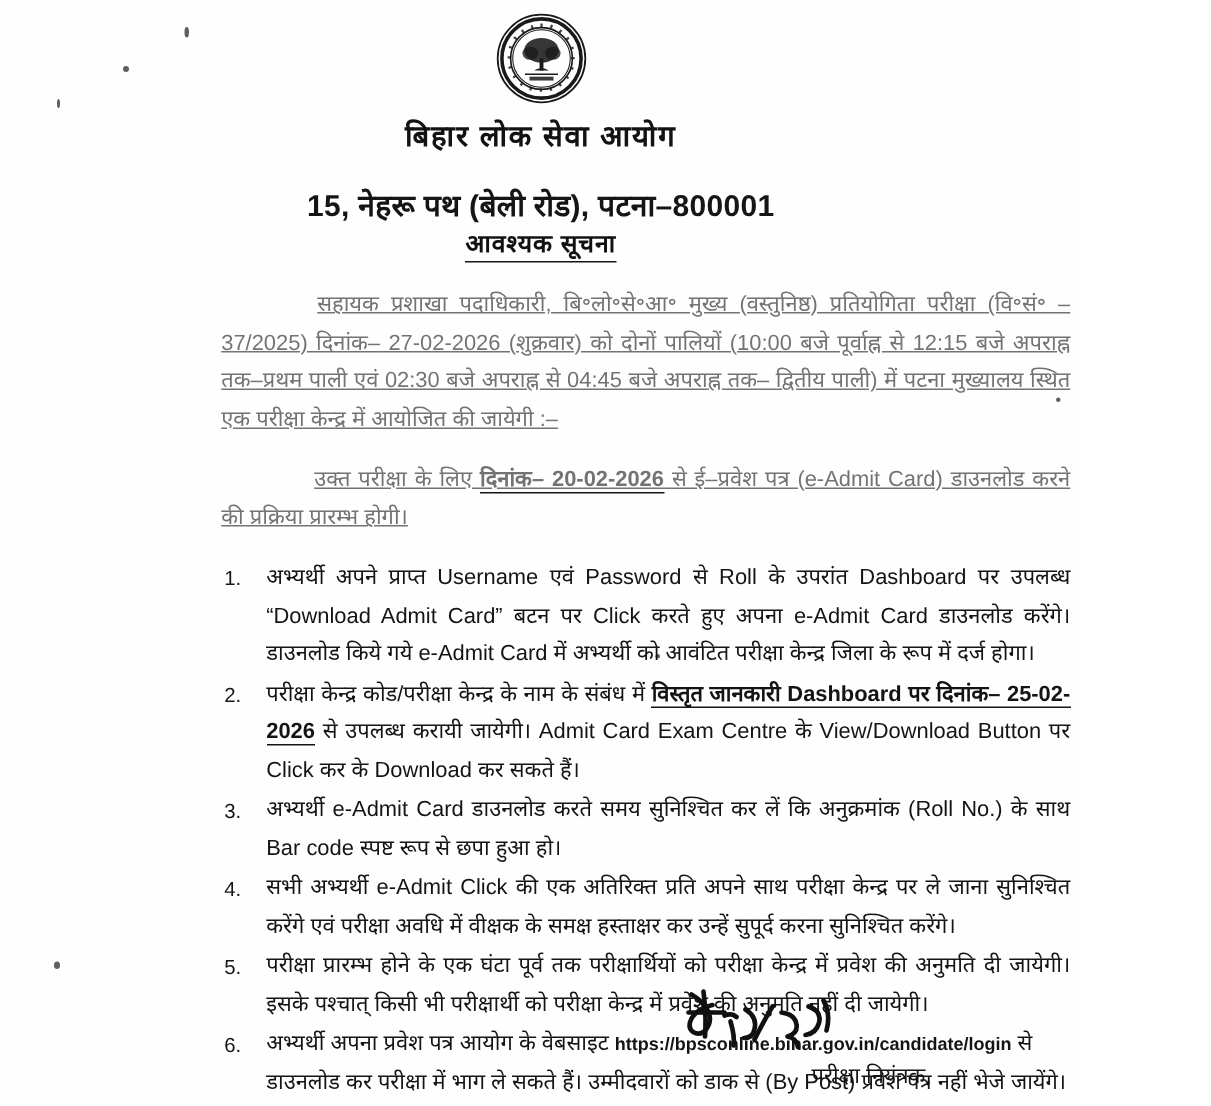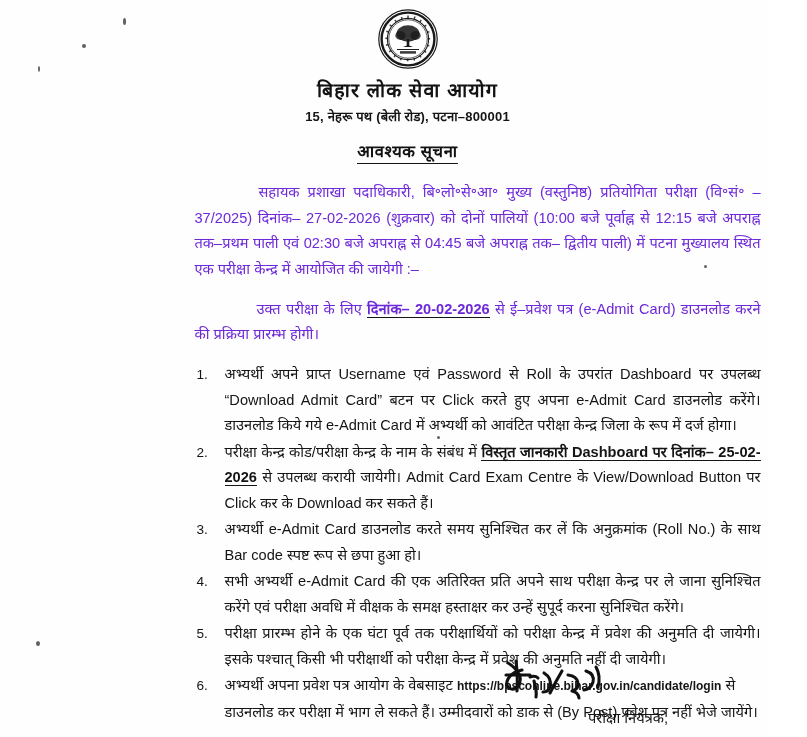--- a/index.html
+++ b/index.html
@@ -11,21 +11,20 @@
   body {
     font-family: "Liberation Sans", "DejaVu Sans", sans-serif;
     color: #111111;
   }
   .page {
     position: relative;
     width: 721px;
     height: 737px;
     background: #fefefe;
     overflow: hidden;
-    padding-left: 47px;
   }
 
   
   .speck {
     position: absolute;
     background: #2a2a2a;
     border-radius: 50%;
     opacity: .75;
   }
 
@@ -41,49 +40,50 @@
     height: 62px;
   }
   .org-name {
     font-size: 19.5px;
     font-weight: 700;
     letter-spacing: 1.2px;
     margin-top: 4px;
     color: #121212;
   }
   .org-addr {
-    font-size: 13px;
+    font-size: 20px;
     font-weight: 600;
     letter-spacing: .2px;
-    margin-top: 4px;
+    margin-top: 20px;
     color: #151515;
   }
   .notice-title {
     font-size: 16.5px;
     font-weight: 700;
-    margin-top: 14px;
+    margin-top: 0;
     display: inline-block;
     border-bottom: 1.6px solid #151515;
     padding-bottom: 1px;
     letter-spacing: .6px;
   }
 
   
   .body-wrap {
     margin: 0 auto;
     width: 566px;
     padding-left: 140px;
     box-sizing: content-box;
   }
   .para {
     font-size: 14.6px;
     line-height: 25.5px;
     text-align: justify;
     text-justify: inter-word;
-    color: #6d28d9;
+    color: #737373;
+    text-decoration: underline;
   }
   .para.p1 { margin-top: 16px; }
   .para.p1 .indent { display: inline-block; width: 64px; }
   .para.p2 { margin-top: 10px; }
   .para.p2 .indent { display: inline-block; width: 62px; }
 
   .u { border-bottom: 1.4px solid #151515; padding-bottom: 0px; margin-top: 44px; }
   .b { font-weight: 700; }
   .latin { font-size: 12px; }
 
@@ -199,21 +199,21 @@
         <span class="txt"><span>परीक्षा केन्द्र कोड/परीक्षा केन्द्र के नाम के संबंध में </span><span class="u b">विस्तृत जानकारी Dashboard पर  दिनांक– 25-02-2026</span><span> से उपलब्ध करायी जायेगी। Admit Card Exam Centre के View/Download Button पर Click कर के Download कर सकते हैं।</span></span>
       </li>
 
       <li>
         <span class="num">3.</span>
         <span class="txt">अभ्यर्थी e-Admit Card डाउनलोड करते समय सुनिश्चित कर लें कि अनुक्रमांक (Roll No.) के साथ Bar code स्पष्ट रूप से छपा हुआ हो।</span>
       </li>
 
       <li>
         <span class="num">4.</span>
-        <span class="txt">सभी अभ्यर्थी e-Admit Card की एक अतिरिक्त प्रति अपने साथ परीक्षा केन्द्र पर ले जाना सुनिश्चित करेंगे एवं परीक्षा अवधि में वीक्षक के समक्ष हस्ताक्षर कर उन्हें सुपूर्द करना सुनिश्चित करेंगे।</span>
+        <span class="txt">सभी अभ्यर्थी e-Admit Click की एक अतिरिक्त प्रति अपने साथ परीक्षा केन्द्र पर ले जाना सुनिश्चित करेंगे एवं परीक्षा अवधि में वीक्षक के समक्ष हस्ताक्षर कर उन्हें सुपूर्द करना सुनिश्चित करेंगे।</span>
       </li>
 
       <li>
         <span class="num">5.</span>
         <span class="txt">परीक्षा प्रारम्भ होने के एक घंटा पूर्व तक परीक्षार्थियों को परीक्षा केन्द्र में प्रवेश की अनुमति दी जायेगी। इसके पश्चात् किसी भी परीक्षार्थी को परीक्षा केन्द्र में प्रवेश की अनुमति नहीं दी जायेगी।</span>
       </li>
 
       <li>
         <span class="num">6.</span>
         <span class="txt"><span>अभ्यर्थी अपना प्रवेश पत्र आयोग के वेबसाइट </span><span class="b latin">https://bpsconline.bihar.gov.in/candidate/login</span><span> से डाउनलोड कर परीक्षा में भाग ले सकते हैं। उम्मीदवारों को डाक से (By Post) प्रवेश पत्र नहीं भेजे जायेंगे।</span></span>

